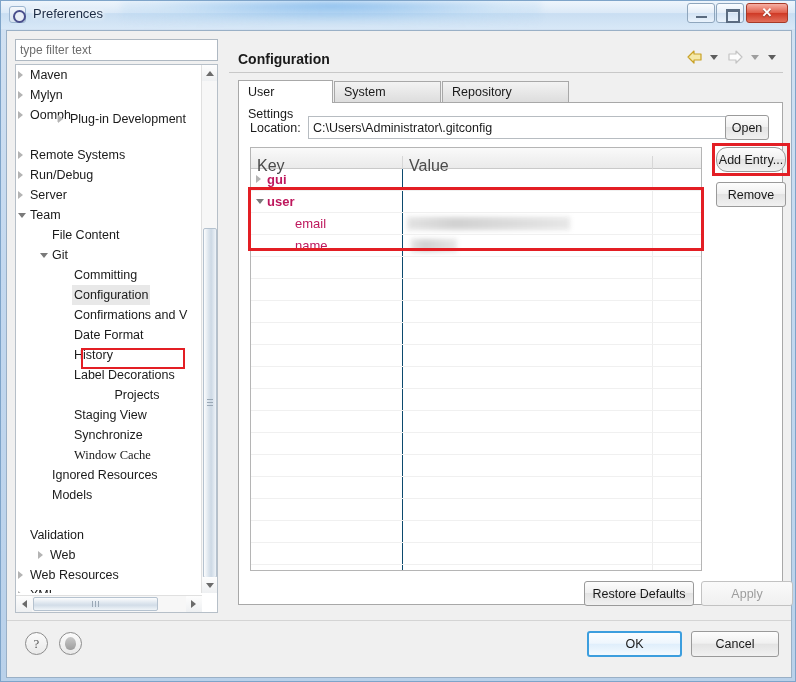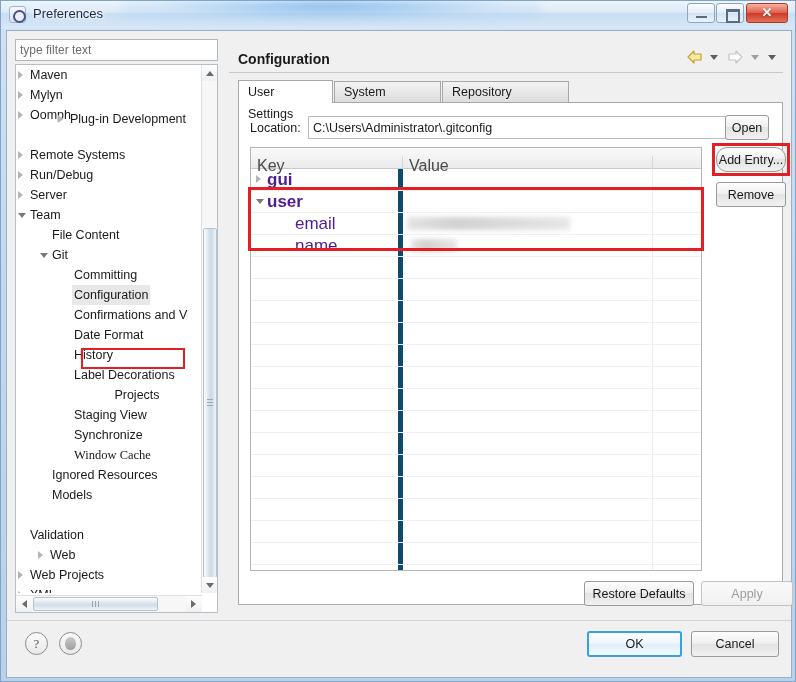--- a/index.html
+++ b/index.html
@@ -261,22 +261,22 @@
     font-size: 16px; color: #4a4a4a; padding-left: 6px;
     border-right: 1px solid #d7d7d7;
   }
   #th-key { left: 0; width: 152px; }
   #th-val { left: 152px; width: 250px; }
   #th-x   { left: 402px; width: 48px; border-right: none; }
 
   .trow { position: absolute; left: 0; width: 450px; height: 22px; }
   .trow .cell-key {
     position: absolute; left: 0; top: 0; width: 152px; height: 22px;
-    line-height: 21px; font-size: 17px; color: #4c1d95;
-    border-right: 5px solid #0c4a6e;
+    line-height: 21px; font-size: 13px; color: #be185d;
+    border-right: 1px solid #0c4a6e;
   }
   .trow .cell-val {
     position: absolute; left: 152px; top: 0; width: 250px; height: 22px;
     border-right: 1px solid #ededed;
   }
   .trow .cell-x {
     position: absolute; left: 402px; top: 0; width: 48px; height: 22px;
   }
   .trow .rowline {
     position: absolute; left: 0; bottom: 0; width: 450px; height: 1px; background: #f0f0f0;
@@ -370,21 +370,21 @@
             <div class="tnode" style="top: 280px; position: absolute; left: 0px; width: 186px;"><span class="tlabel" style="margin-left: 56px;">History</span></div>
             <div class="tnode" style="top: 300px; position: absolute; left: 0px; width: 186px;"><span class="tlabel" style="margin-left: 56px;">Label Decorations</span></div>
             <div class="tnode" style="top: 320px; position: absolute; left: 0px; width: 186px; text-align: center;"><span class="tlabel" style="margin-left: 56px;">Projects</span></div>
             <div class="tnode" style="top: 340px; position: absolute; left: 0px; width: 186px;"><span class="tlabel" style="margin-left: 56px;">Staging View</span></div>
             <div class="tnode" style="top: 360px; position: absolute; left: 0px; width: 186px;"><span class="tlabel" style="margin-left: 56px;">Synchronize</span></div>
             <div class="tnode" style="top: 380px; position: absolute; left: 0px; width: 186px;"><span class="tlabel" style="margin-left: 56px; font-family: Liberation Serif, serif;">Window Cache</span></div>
             <div class="tnode" style="top: 400px; position: absolute; left: 0px; width: 170px;"><span class="tlabel" style="margin-left: 34px;">Ignored Resources</span></div>
             <div class="tnode" style="top: 420px; position: absolute; left: 0px; width: 186px;"><span class="tlabel" style="margin-left: 34px;">Models</span></div>
             <div class="tnode" style="top: 460px; position: absolute; left: 0px; width: 186px;"><span class="tlabel" style="margin-left: 12px;">Validation</span></div>
             <div class="tnode" style="top: 480px; position: absolute; left: 0px; width: 192px; margin-left: 20px;"><span class="arrow collapsed" style="left: 2px;"></span><span class="tlabel" style="margin-left: 12px;">Web</span></div>
-            <div class="tnode" style="top: 500px; position: absolute; left: 0px; width: 186px;"><span class="arrow collapsed" style="left: 2px;"></span><span class="tlabel" style="margin-left: 12px;">Web Projects</span></div>
+            <div class="tnode" style="top: 500px; position: absolute; left: 0px; width: 186px;"><span class="arrow collapsed" style="left: 2px;"></span><span class="tlabel" style="margin-left: 12px;">Web Resources</span></div>
             <div class="tnode" style="top: 520px; position: absolute; left: 0px; width: 186px;"><span class="arrow collapsed" style="left: 2px;"></span><span class="tlabel" style="margin-left: 12px;">XML</span></div>
           </div>
         <div id="tree-hl"></div>
 
         <div id="tree-vsb">
           <div class="sb-arrow-up"></div>
           <div id="tree-vsb-thumb"></div>
           <div class="sb-arrow-dn"></div>
         </div>
         <div id="tree-hsb">

